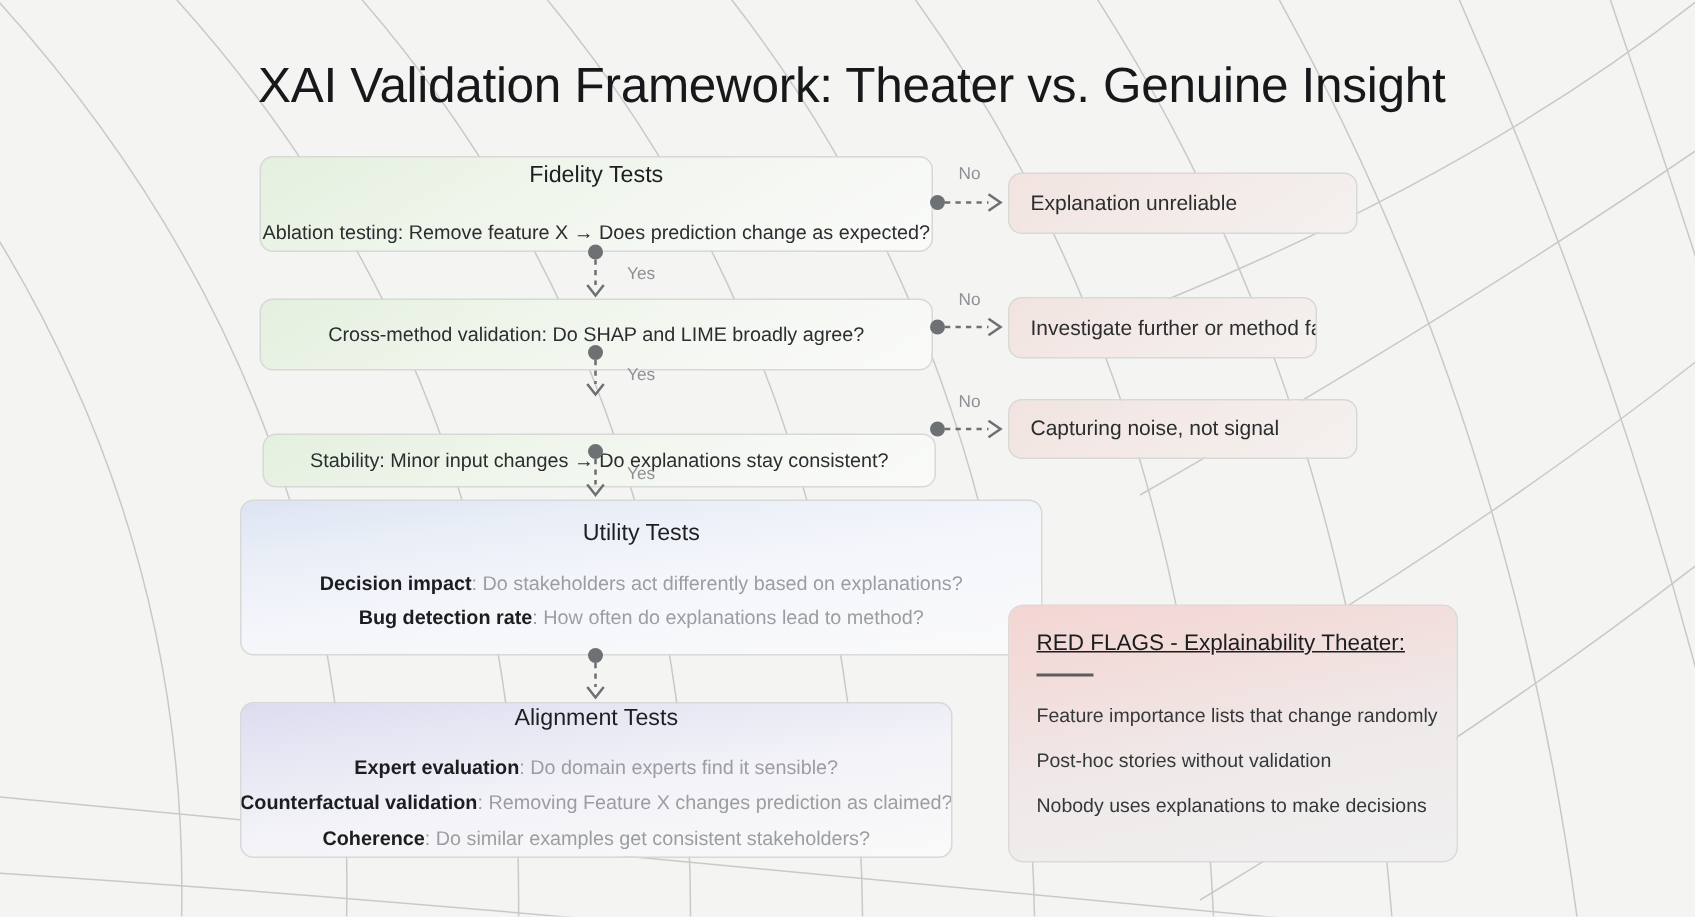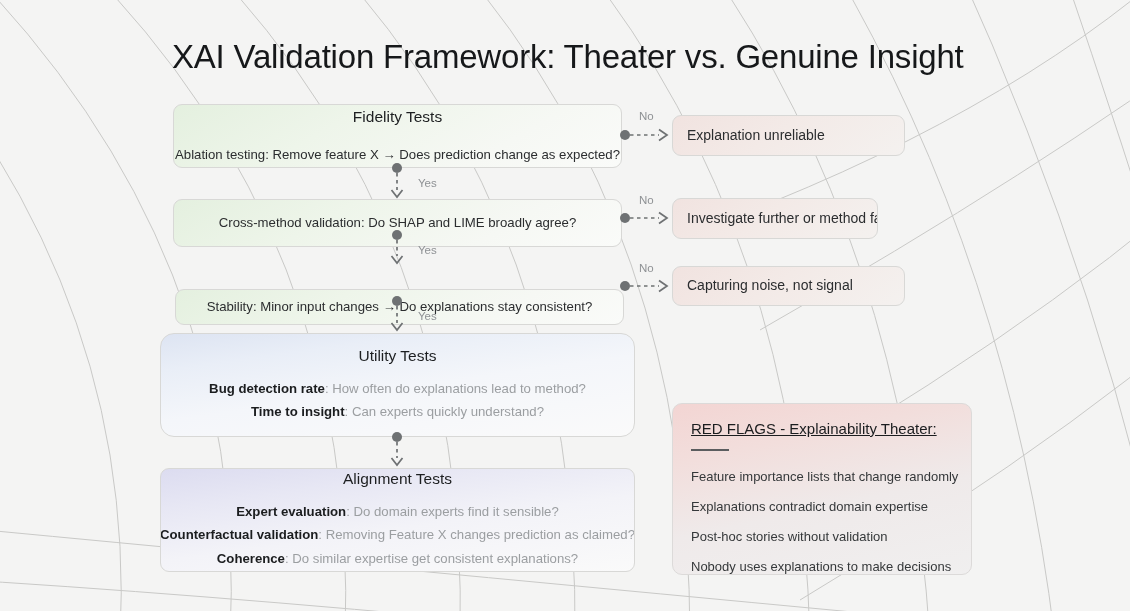--- a/index.html
+++ b/index.html
@@ -198,48 +198,47 @@
   </div>
 
   <div class="node outcome" style="left:672px; top:198px; width:206px; height:41px;">
     <div class="node-line">Investigate further or method failure</div>
   </div>
 
   <div class="node outcome" style="left:672px; top:266px; width:233px; height:40px;">
     <div class="node-line">Capturing noise, not signal</div>
   </div>
 
-  <div class="node utility" style="left:160px; top:333px; width:475px; height:104px;border-radius:14px;">
+  <div class="node utility" style="left:160px; top:333px; width:535px; height:104px;">
     <div class="node-title">Utility Tests</div>
     <div class="node-line">
+      <span class="lbl">Decision impact</span><span class="dsc">: </span><span class="dsc">Do stakeholders act differently based on explanations?</span>
+    </div>
+    <div class="node-line">
       <span class="lbl">Bug detection rate</span><span class="dsc">: </span><span class="dsc">How often do explanations lead to method?</span>
-    </div>
-    <div class="node-line">
-      <span class="lbl">Time to insight</span><span class="dsc">: </span><span class="dsc">Can experts quickly understand?</span>
     </div>
   </div>
 
   <div class="node alignment" style="left:160px; top:468px; width:475px; height:104px;">
     <div class="node-title">Alignment Tests</div>
     <div class="node-line">
       <span class="lbl">Expert evaluation</span><span class="dsc">: </span><span class="dsc">Do domain experts find it sensible?</span>
     </div>
     <div class="node-line">
       <span class="lbl">Counterfactual validation</span><span class="dsc">: </span><span class="dsc">Removing Feature X changes prediction as claimed?</span>
     </div>
     <div class="node-line">
-      <span class="lbl">Coherence</span><span class="dsc">: </span><span class="dsc">Do similar expertise get consistent explanations?</span>
+      <span class="lbl">Coherence</span><span class="dsc">: </span><span class="dsc">Do similar examples get consistent stakeholders?</span>
     </div>
   </div>
 
   <div class="redflags" style="left:672px; top:403px; width:300px; height:172px;">
     <div class="rf-title">RED FLAGS - Explainability Theater:</div>
     <div class="rf-rule"></div>
     <div class="rf-item">Feature importance lists that change randomly</div>
-    <div class="rf-item">Explanations contradict domain expertise</div>
     <div class="rf-item">Post-hoc stories without validation</div>
     <div class="rf-item">Nobody uses explanations to make decisions</div>
   </div>
 
   <svg class="conn" style="left:0; top:0; width:1130px; height:611px;" viewBox="0 0 1130 611" xmlns="http://www.w3.org/2000/svg">
     <g stroke="#6e7173" fill="none" stroke-width="1.7">
 
       <circle cx="397" cy="168" r="5" fill="#6e7173" stroke="none"></circle>
       <path d="M 397 173 L 397 190" stroke-dasharray="3.5,3.5"></path>
       <path d="M 391.5 190 L 397 197 L 402.5 190"></path>

